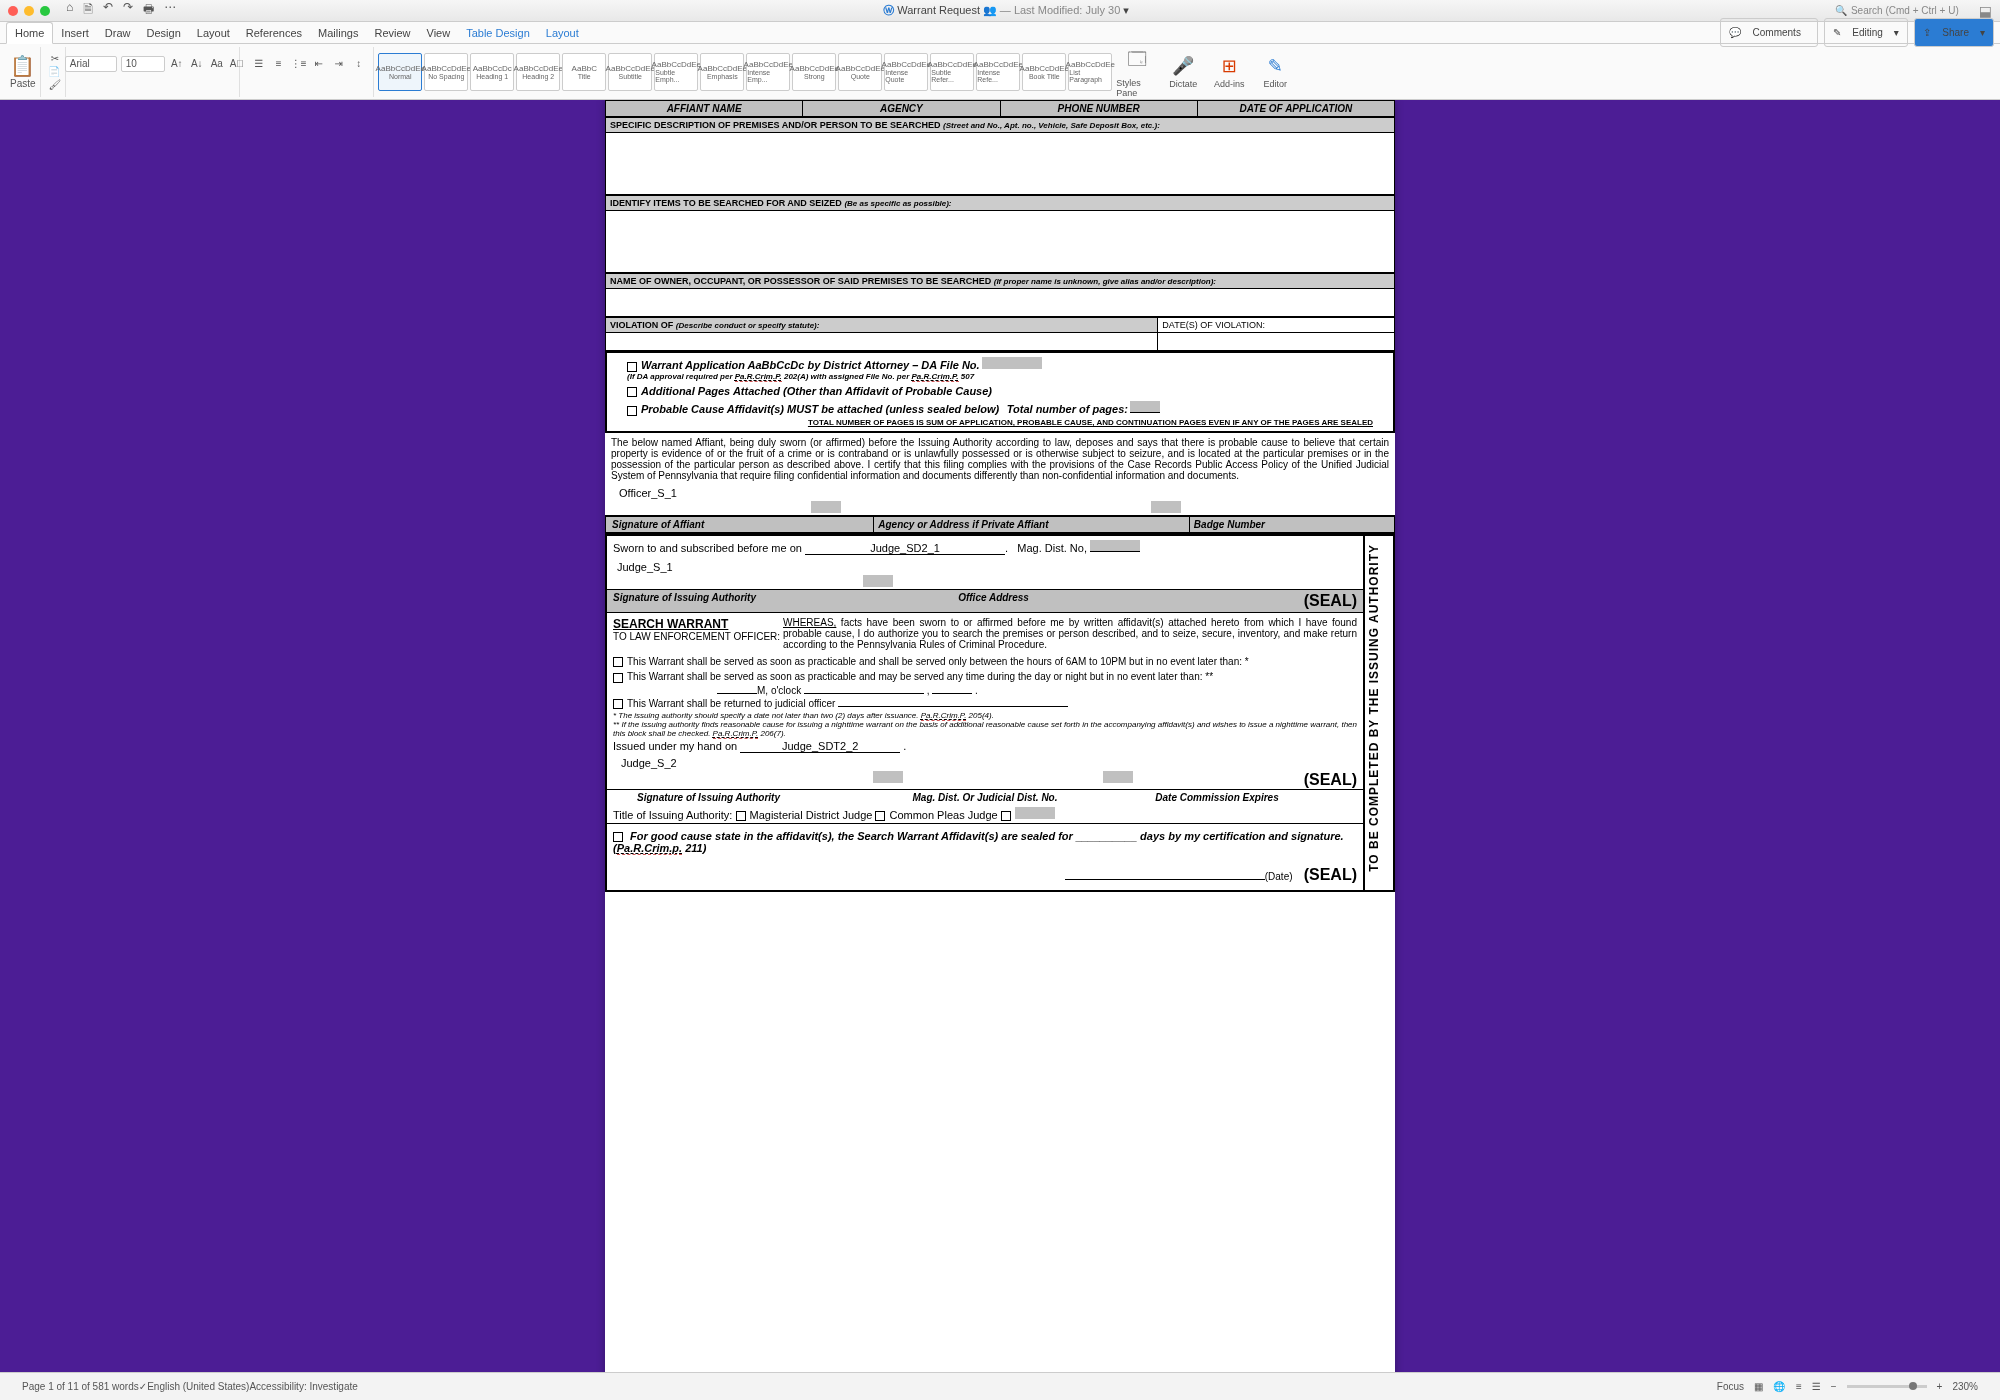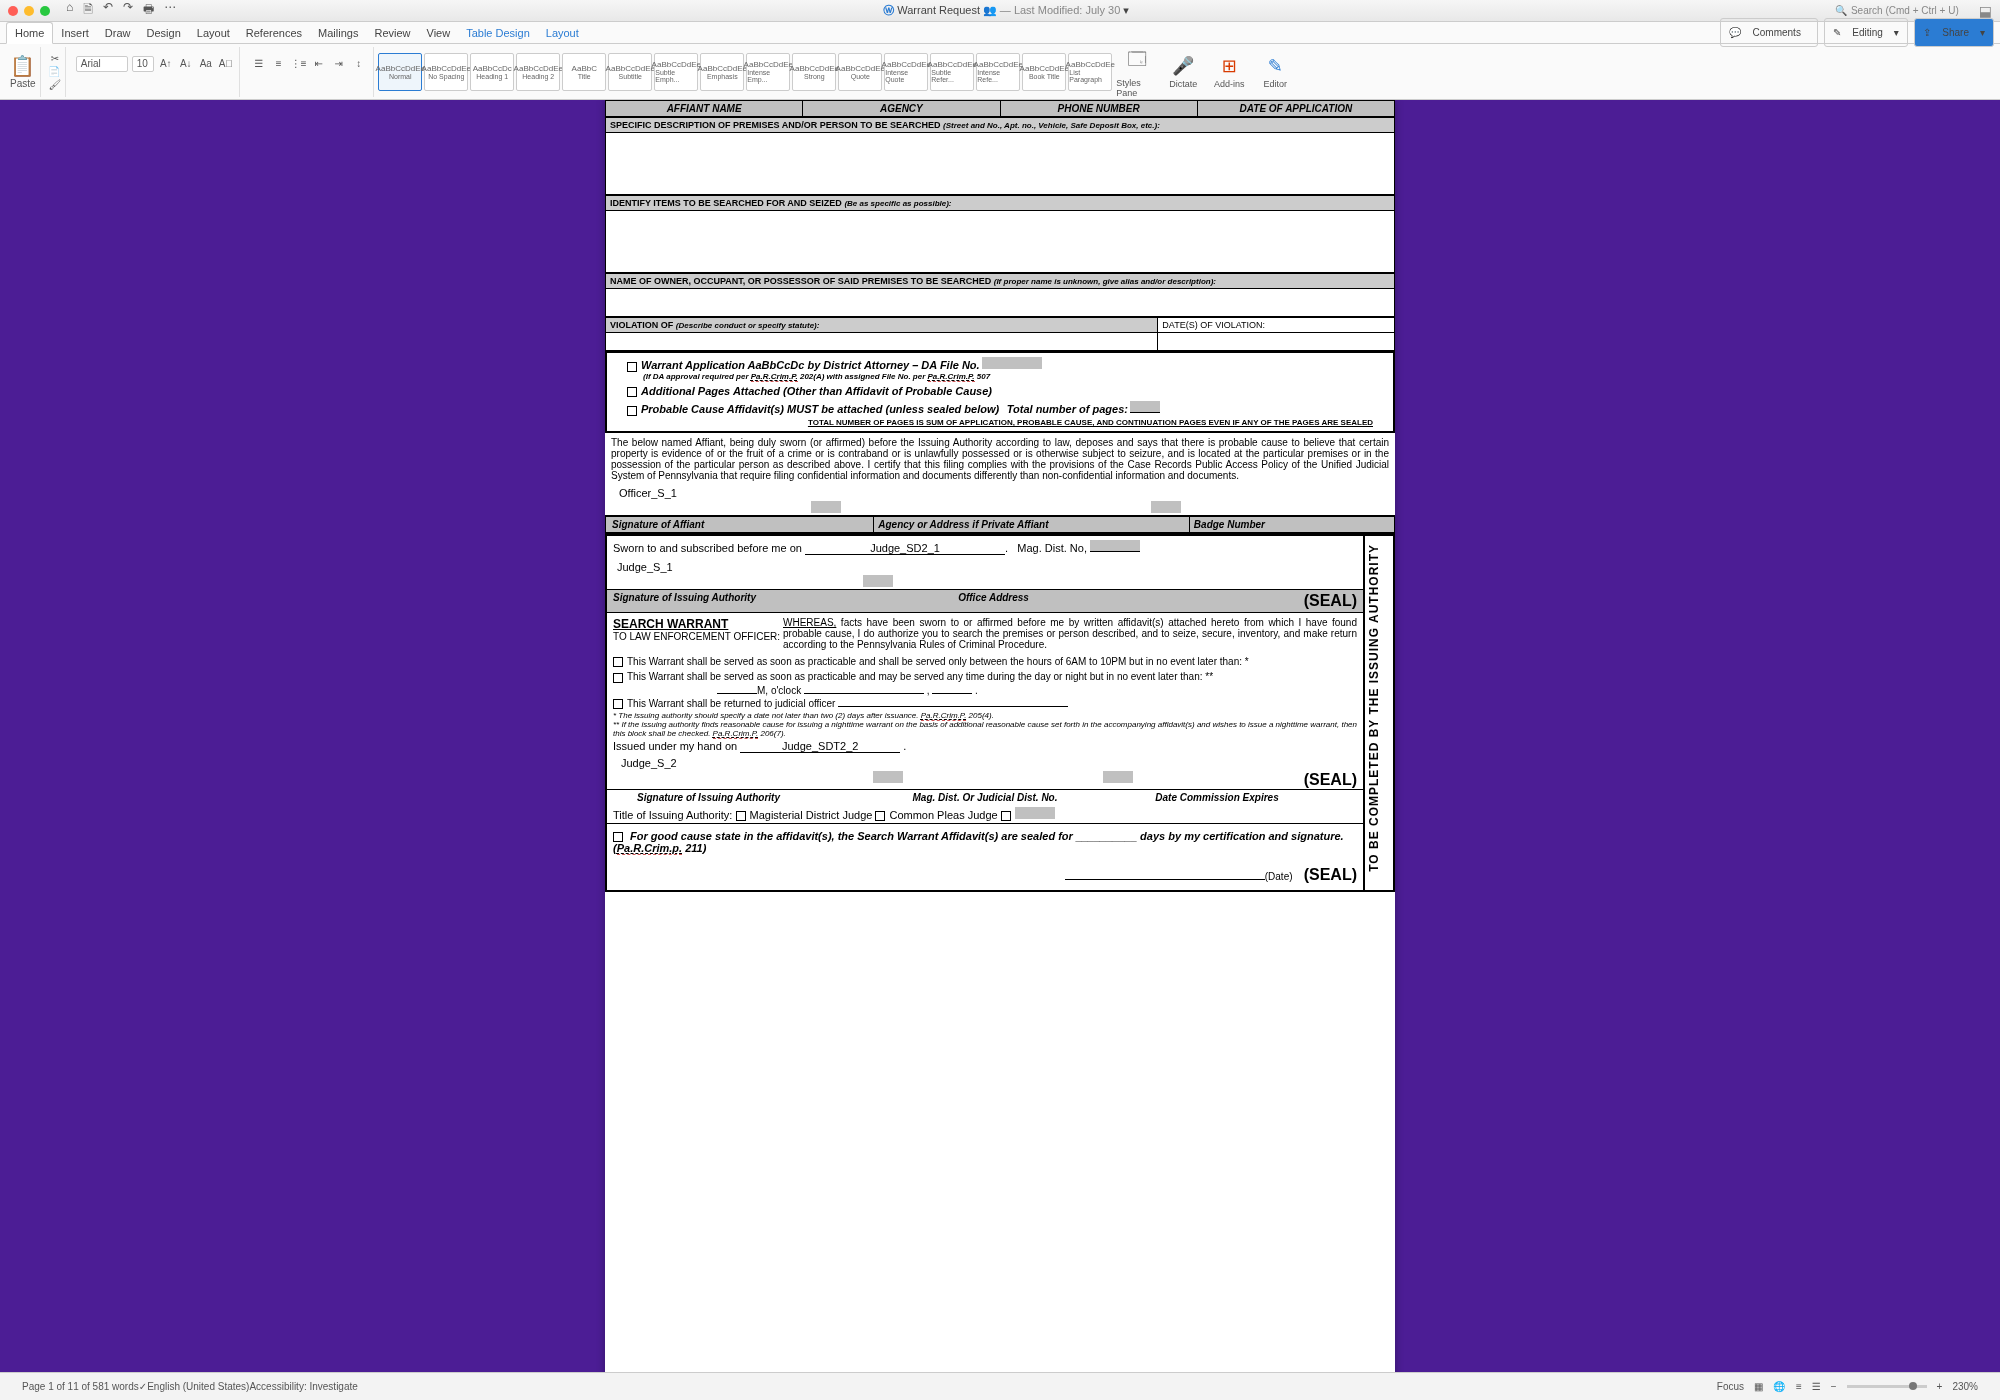--- a/index.html
+++ b/index.html
@@ -119,21 +119,21 @@
     <span>Paste</span>
   </div>
   <div class="rgroup" style="flex-direction:column;gap:2px;">
     <span>✂</span>
     <span>📄</span>
     <span>🖌</span>
   </div>
   <div class="rgroup" style="width:170px">
     <div class="rrow">
       <span class="rctl" style="width:52px">Arial</span>
-      <span class="rctl" style="width:22px">10</span>
+      <span class="rctl" style="width:44px">10</span>
       <span class="ricon">A↑</span>
       <span class="ricon">A↓</span>
       <span class="ricon">Aa</span>
       <span class="ricon">A⃠</span>
     </div>
     <div class="rrow">
       <span class="ricon">
           <b>B</b>
         </span>
       <span class="ricon">
@@ -318,21 +318,21 @@
             <td></td>
           </tr>
 </tbody>
       </table>
 
 <table style="border:2px solid #000">
         <tbody>
           <tr>
             <td style="padding:4px 20px">
   <div><span class="cb"></span><span class="bolditc">Warrant Application AaBbCcDc by District Attorney – DA File No.</span> <span class="fillbox" style="width:60px"></span></div>
-  <div class="smallit" style="margin-left:16px"><b><span>(If DA approval required per </span><span class="lnk">Pa.R.Crim.P.</span><span> 202(A) with assigned File No. per </span><span class="lnk">Pa.R.Crim.P.</span><span> 507</span></b></div>
+  <div class="smallit" style=""><b><span>(If DA approval required per </span><span class="lnk">Pa.R.Crim.P.</span><span> 202(A) with assigned File No. per </span><span class="lnk">Pa.R.Crim.P.</span><span> 507</span></b></div>
   <div style="margin-top:4px"><span class="cb"></span><span class="bolditc">Additional Pages Attached (Other than Affidavit of Probable Cause)</span></div>
   <div style="margin-top:4px"><span class="cb"></span><span class="bolditc">Probable Cause Affidavit(s) MUST be attached (unless sealed below)</span>&nbsp;&nbsp;&nbsp;<span class="bolditc">Total number of pages:</span> <span class="fillbox" style="width:30px;border-bottom:1px solid #000"></span></div>
   <div style="font-size:8px;font-weight:bold;text-align:right;text-decoration:underline;margin-top:2px">TOTAL NUMBER OF PAGES IS SUM OF APPLICATION, PROBABLE CAUSE, AND CONTINUATION PAGES EVEN IF ANY OF THE PAGES ARE SEALED</div>
 </td>
           </tr>
         </tbody>
       </table>
 
 <div style="font-size:10px;padding:4px 6px;text-align:justify">The below named Affiant, being duly sworn (or affirmed) before the Issuing Authority according to law, deposes and says that there is probable cause to believe that certain property is evidence of or the fruit of a crime or is contraband or is unlawfully possessed or is otherwise subject to seizure, and is located at the particular premises or in the possession of the particular person as described above.  I certify that this filing complies with the provisions of the Case Records Public Access Policy of the Unified Judicial System of Pennsylvania that require filing confidential information and documents differently than non-confidential information and documents.</div>
 <div style="font-size:11px;padding:2px 14px">Officer_S_1</div>

